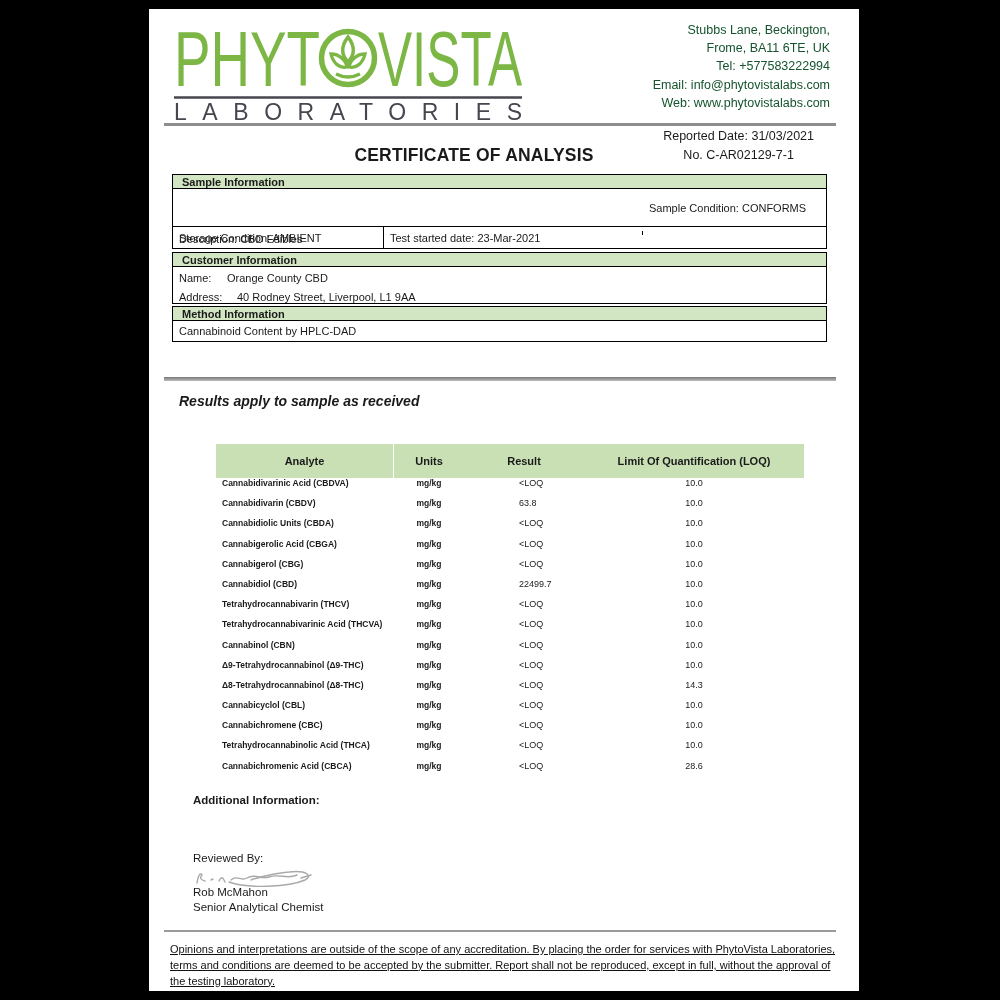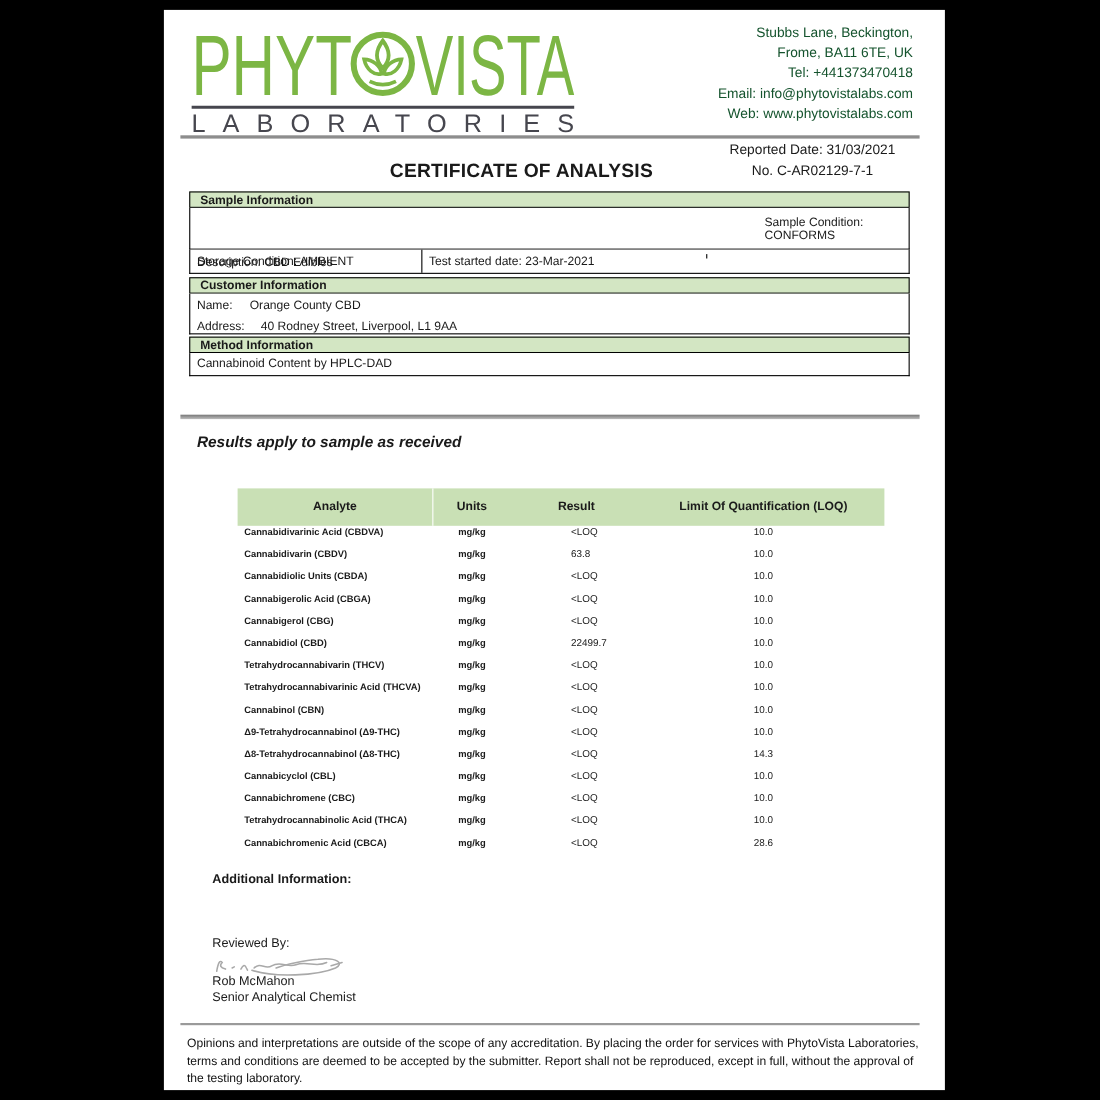--- a/index.html
+++ b/index.html
@@ -14,21 +14,21 @@
   .report-meta{position:absolute;right:45px;top:118px;text-align:center;font-size:12.5px;line-height:19px;}
   .coa-title{position:absolute;left:0;top:136px;width:650px;text-align:center;font-size:17.5px;font-weight:bold;letter-spacing:.2px;}
 
   
   .info-wrap{position:absolute;left:23px;top:165px;width:655px;}
   .ibar{border:1.5px solid #000;background:var(--bar);font-weight:bold;font-size:11px;line-height:12px;height:15px;padding:1px 0 0 9px;}
   .irow{display:flex;border:1.5px solid #000;border-top:none;background:#fff;}
   .icell{font-size:11px;padding:2px 6px;}
   .r-desc{height:38px;}
   .r-desc .c1{width:470px;border-right:1.5px solid #000;margin-top:42px;}
-  .r-desc .c2{flex:1;display:flex;align-items:center;margin-left:46px;}
+  .r-desc .c2{flex:1;display:flex;align-items:center;}
   .r-3{height:22px;}
   .r-3 .c1{width:259px;border-right:1.5px solid #000;display:flex;align-items:center;}
   .r-3 .c2{width:211px;border-right:1.5px solid #000;display:flex;align-items:center;}
   .r-3 .c3{flex:1;display:flex;align-items:center;}
   .gap{height:3px;}
   .r-cust{height:37px;position:relative;display:block;}
   .cust-line1{position:absolute;left:6px;top:5px;font-size:11px;}
   .cust-line2{position:absolute;left:6px;top:24px;font-size:11px;}
   .lbl-name{display:inline-block;width:48px;}
   .lbl-addr{display:inline-block;width:58px;}
@@ -51,21 +51,21 @@
   .td-units{width:70px;font-size:8.5px;font-weight:bold;text-align:center;}
   .td-result{width:120px;font-size:9px;padding-left:55px;}
   .td-loq{width:220px;font-size:9px;text-align:center;}
 
   
   .addl{position:absolute;left:44px;top:785px;font-size:11.5px;font-weight:bold;}
   .reviewed{position:absolute;left:44px;top:843px;font-size:11.5px;}
   .sig-svg{position:absolute;left:40px;top:856px;}
   .signer{position:absolute;left:44px;top:876px;font-size:11.5px;line-height:15px;}
   .hr-bottom{position:absolute;left:15px;top:921px;width:672px;height:1.5px;background:#9a9a9a;}
-  .disclaimer{position:absolute;left:21px;top:933px;width:668px;font-size:11px;line-height:15.8px;color:#111;}
+  .disclaimer{position:absolute;left:21px;top:933px;width:668px;font-size:11px;line-height:15.8px;color:#111;text-decoration:underline;}
 </style>
 </head>
 <body>
 
 <div class="page">
 
   <svg class="logo-svg" width="350" height="99" viewBox="0 0 350 99">
     <text x="0" y="62" font-size="78" fill="#7cb644" font-family="Liberation Sans, sans-serif" textLength="146" lengthAdjust="spacingAndGlyphs">PHYT</text>
     <g stroke="#7cb644" fill="none">
       <circle cx="174" cy="34" r="26.5" stroke-width="5.5"></circle>
@@ -75,21 +75,21 @@
       <path d="M162 50 Q174 56 186 50" stroke-width="3.3"></path>
     </g>
     <text x="204" y="62" font-size="78" fill="#7cb644" font-family="Liberation Sans, sans-serif" textLength="144" lengthAdjust="spacingAndGlyphs">VISTA</text>
     <line x1="0" y1="73.5" x2="348" y2="73.5" stroke="#46464e" stroke-width="2.6"></line>
     <text x="0" y="96" font-size="23" fill="#46464e" font-family="Liberation Sans, sans-serif" textLength="348" lengthAdjust="spacing">LABORATORIES</text>
   </svg>
 
   <div class="contact">
     <div>Stubbs Lane, Beckington,</div>
     <div>Frome, BA11 6TE, UK</div>
-    <div>Tel: +441373470418</div>
+    <div>Tel: +577583222994</div>
     <div>Email: info@phytovistalabs.com</div>
     <div>Web: www.phytovistalabs.com</div>
   </div>
 
   <div class="hr-header"></div>
 
   <div class="report-meta">
     <div>Reported Date: 31/03/2021</div>
     <div>No. C-AR02129-7-1</div>
   </div>

